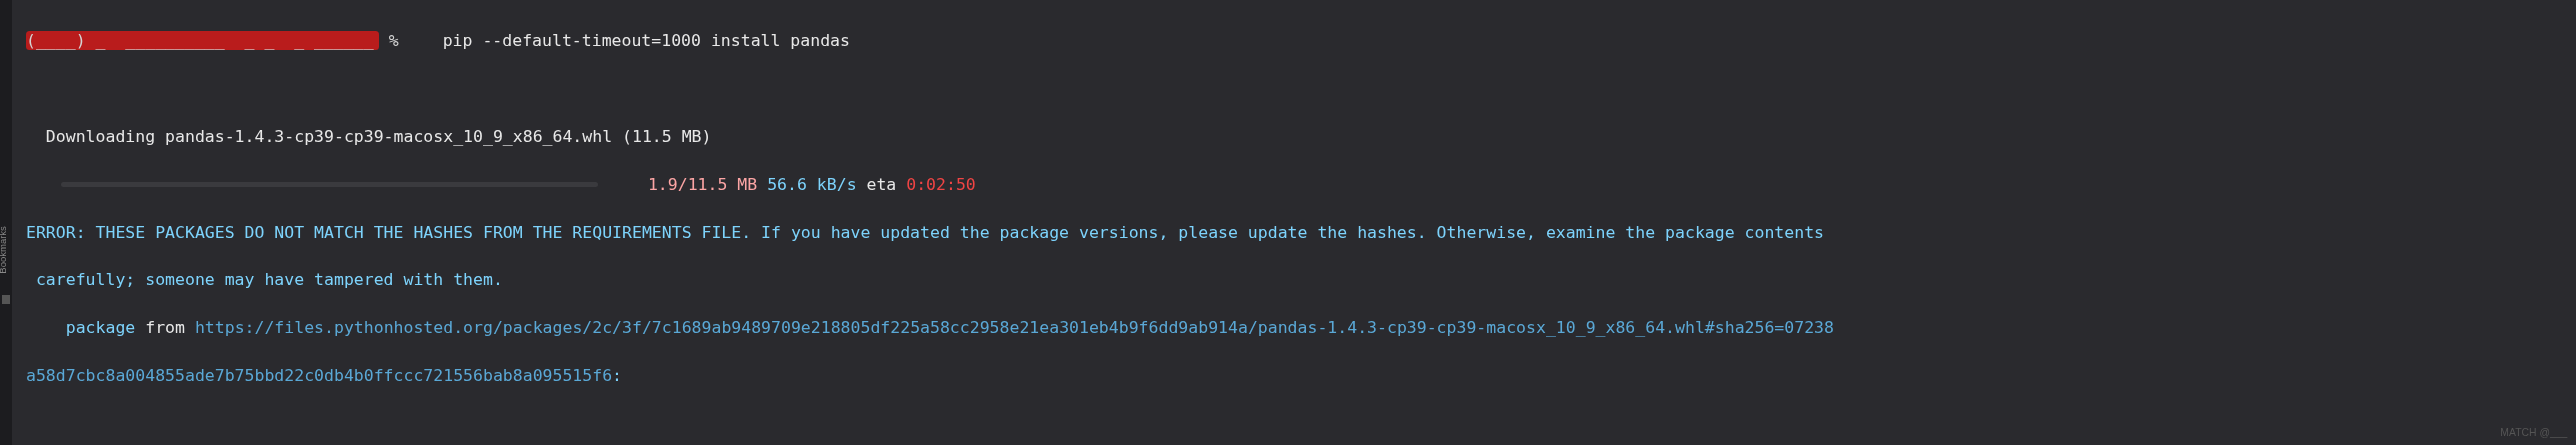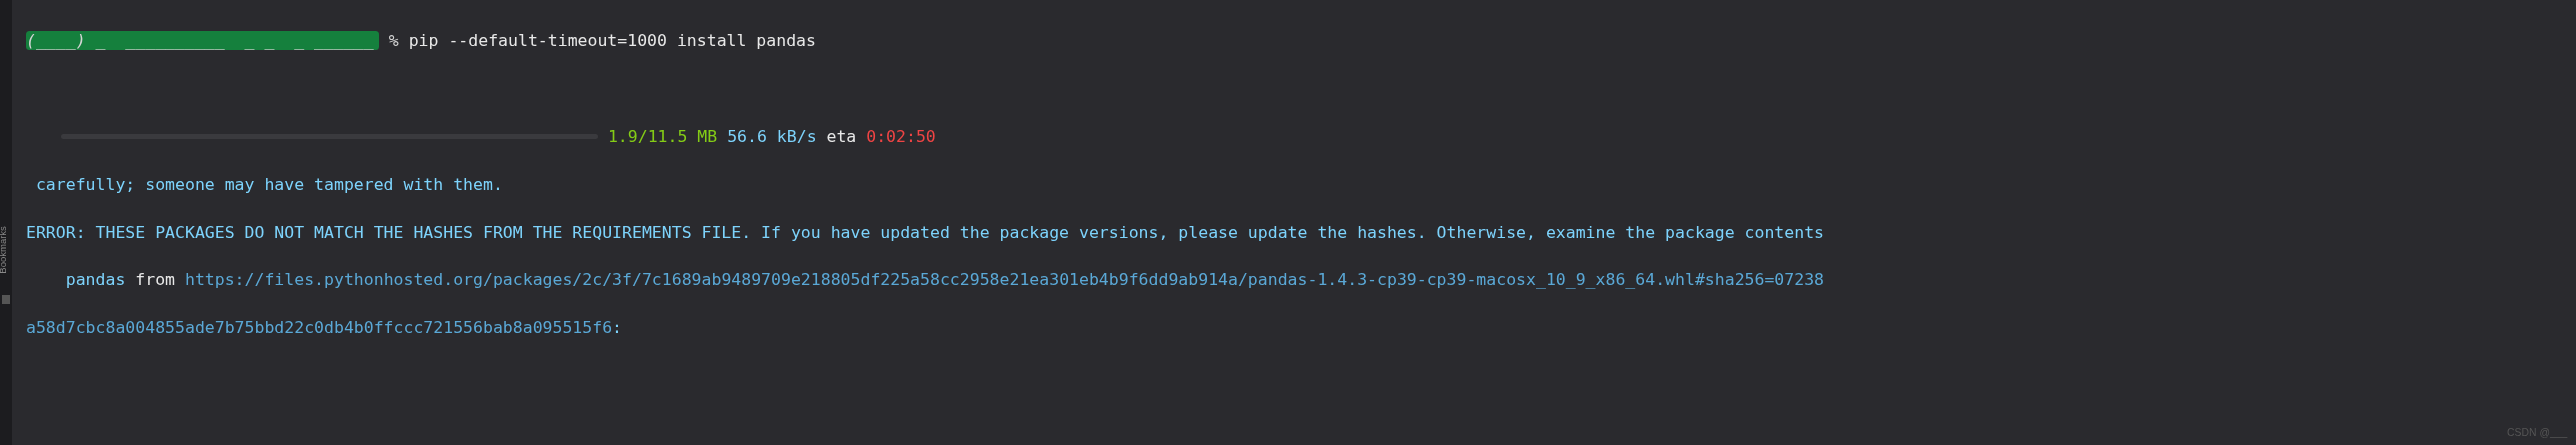--- a/index.html
+++ b/index.html
@@ -14,30 +14,29 @@
     overflow: hidden;
   }
   .terminal {
     padding: 5.2px 12px 5.2px 26px;
     white-space: pre;
     position: relative;
   }
   .line { display: block; }
   .prompt-host {
     color: #d4d4d4;
-    background: #15803d;
+    background: #b91c1c;
     padding: 0 5.2px 0 0;
     border-radius: 3.5px;
-    font-style: italic;
   }
   .prompt-symbol { color: #d4d4d4; }
-  .cmd { color: #e8e8e8; }
+  .cmd { color: #e8e8e8; margin-left: 34px; }
   .white { color: #e8e8e8; }
   .red { color: #7dd3fc; }
-  .green { color: #84cc16; }
+  .green { color: #fca5a5; margin-left: 40px; }
   .cyan { color: #ef4444; }
   .link { color: #5aa8d6; }
   .progress-wrap {
     display: inline-block;
     width: 537px;
     height: 5.2px;
     background: #3a3a3e;
     border-radius: 2.6px;
     position: relative;
     top: -2.6px;
@@ -87,23 +86,24 @@
 <body>
 
 <div class="sidebar">
   <span class="sidebar-text">Bookmarks</span>
   <span class="sidebar-flag"></span>
 </div>
 
 <div class="terminal">
 <span class="line"><span class="prompt-host">(____) _  __________  _ _  _ ______</span> <span class="prompt-symbol">%</span> <span class="cmd">pip --default-timeout=1000 install pandas</span></span>
 <span class="spacer"></span>
+<span class="line white">  Downloading pandas-1.4.3-cp39-cp39-macosx_10_9_x86_64.whl (11.5 MB)</span>
 <span class="line"><span class="progress-wrap"><span class="progress-fill" id="pfill" style="width: 16.5%;"></span></span> <span class="green">1.9/11.5 MB</span> <span class="red">56.6 kB/s</span> <span class="white">eta</span> <span class="cyan">0:02:50</span></span>
+<span class="line red">ERROR: THESE PACKAGES DO NOT MATCH THE HASHES FROM THE REQUIREMENTS FILE. If you have updated the package versions, please update the hashes. Otherwise, examine the package contents</span>
 <span class="line red"> carefully; someone may have tampered with them.</span>
-<span class="line red">ERROR: THESE PACKAGES DO NOT MATCH THE HASHES FROM THE REQUIREMENTS FILE. If you have updated the package versions, please update the hashes. Otherwise, examine the package contents</span>
-<span class="line"><span class="red">    pandas </span><span class="white">from </span><span class="link">https://files.pythonhosted.org/packages/2c/3f/7c1689ab9489709e218805df225a58cc2958e21ea301eb4b9f6dd9ab914a/pandas-1.4.3-cp39-cp39-macosx_10_9_x86_64.whl#sha256=07238</span></span>
+<span class="line"><span class="red">    package </span><span class="white">from </span><span class="link">https://files.pythonhosted.org/packages/2c/3f/7c1689ab9489709e218805df225a58cc2958e21ea301eb4b9f6dd9ab914a/pandas-1.4.3-cp39-cp39-macosx_10_9_x86_64.whl#sha256=07238</span></span>
 <span class="line"><span class="link">a58d7cbc8a004855ade7b75bbd22c0db4b0ffccc721556bab8a095515f6</span><span class="red">:</span></span>
 
 
 </div>
 
-<div class="watermark">CSDN @___</div>
+<div class="watermark">MATCH @___</div>
 
 
 </body></html>

